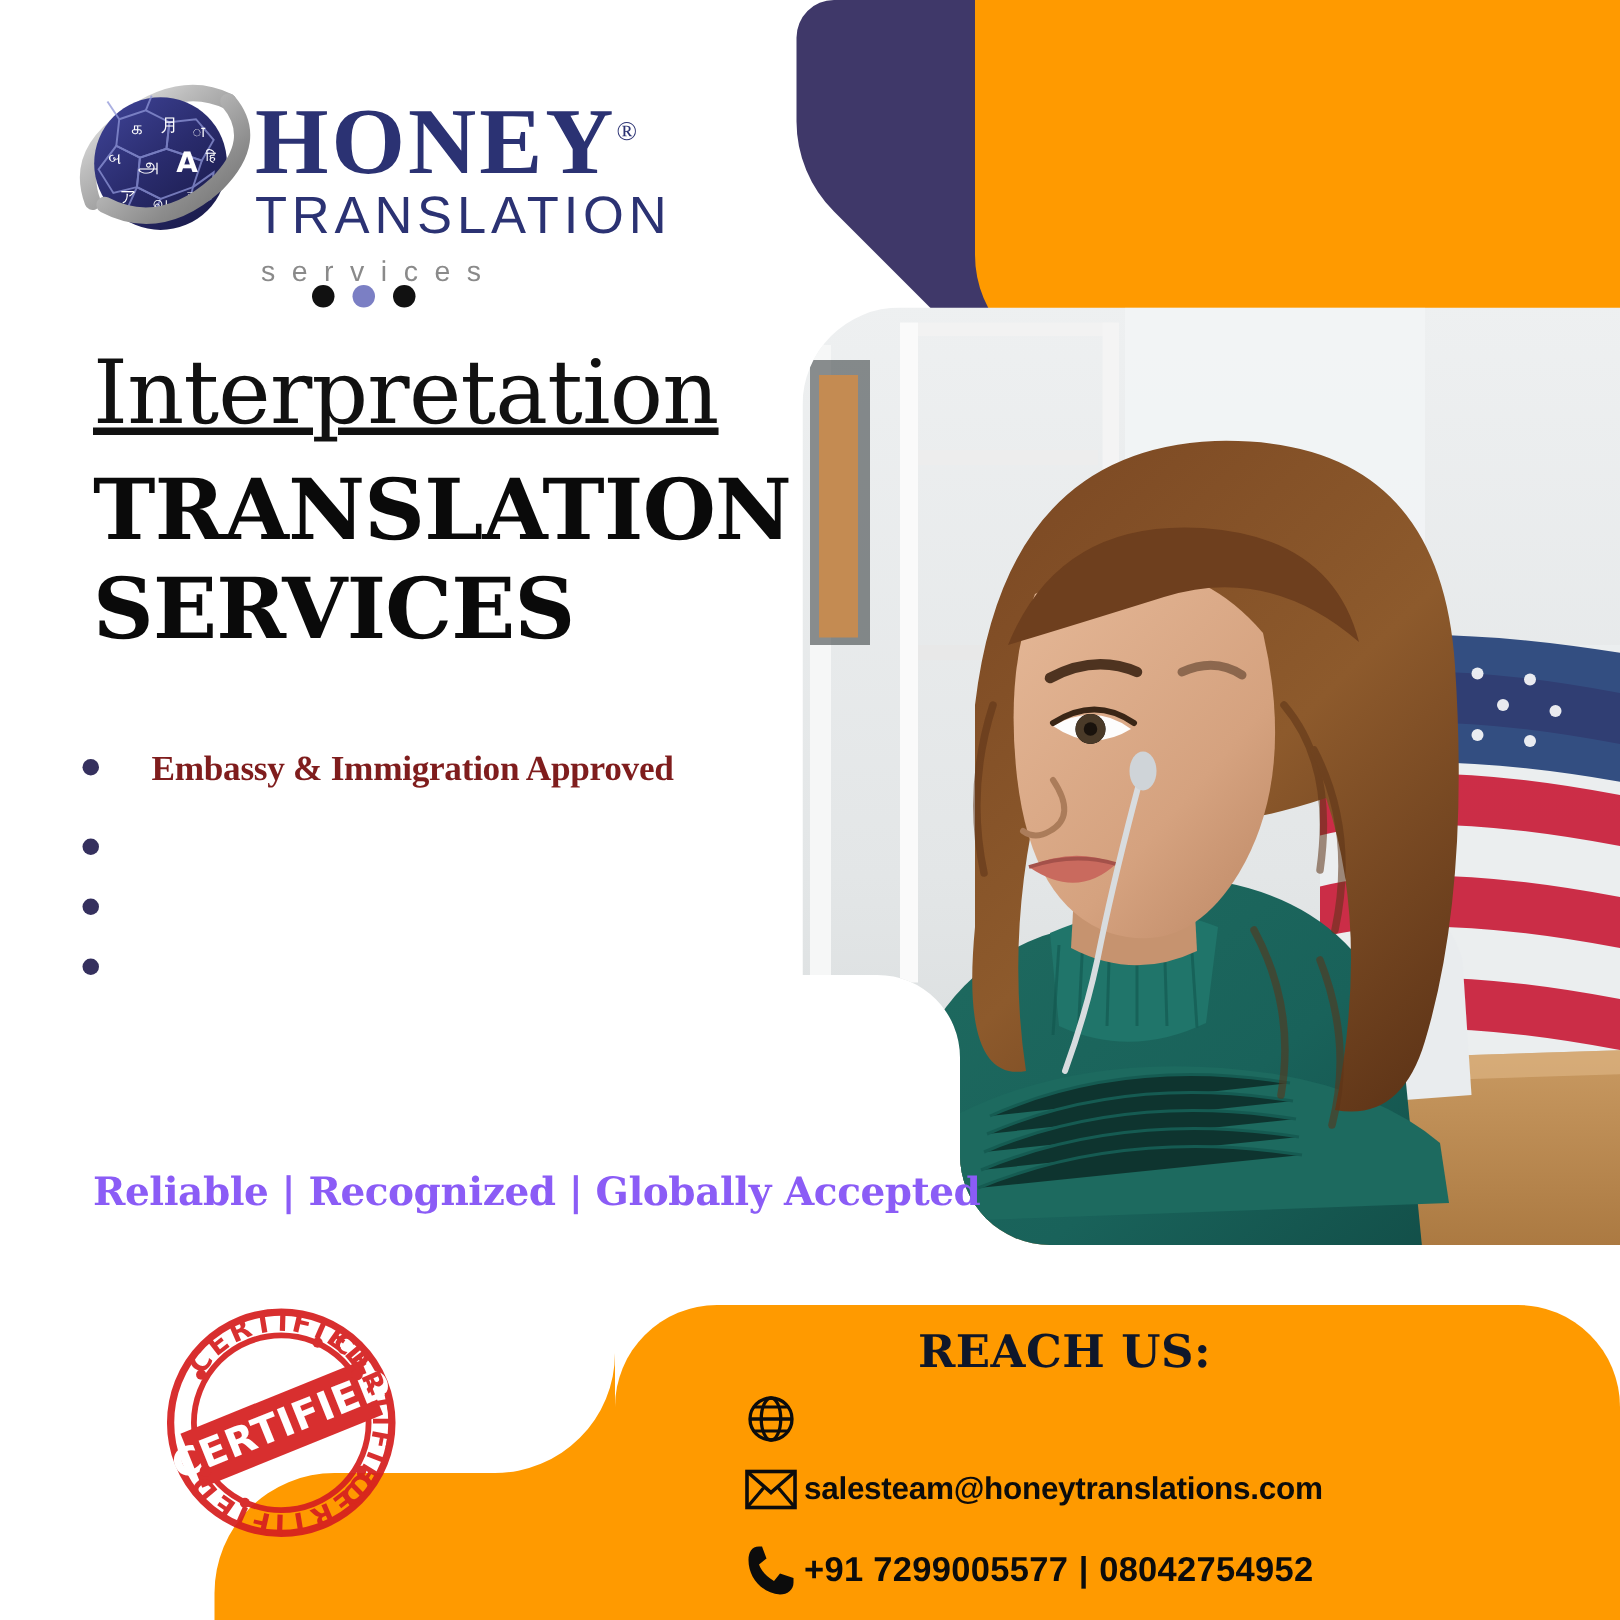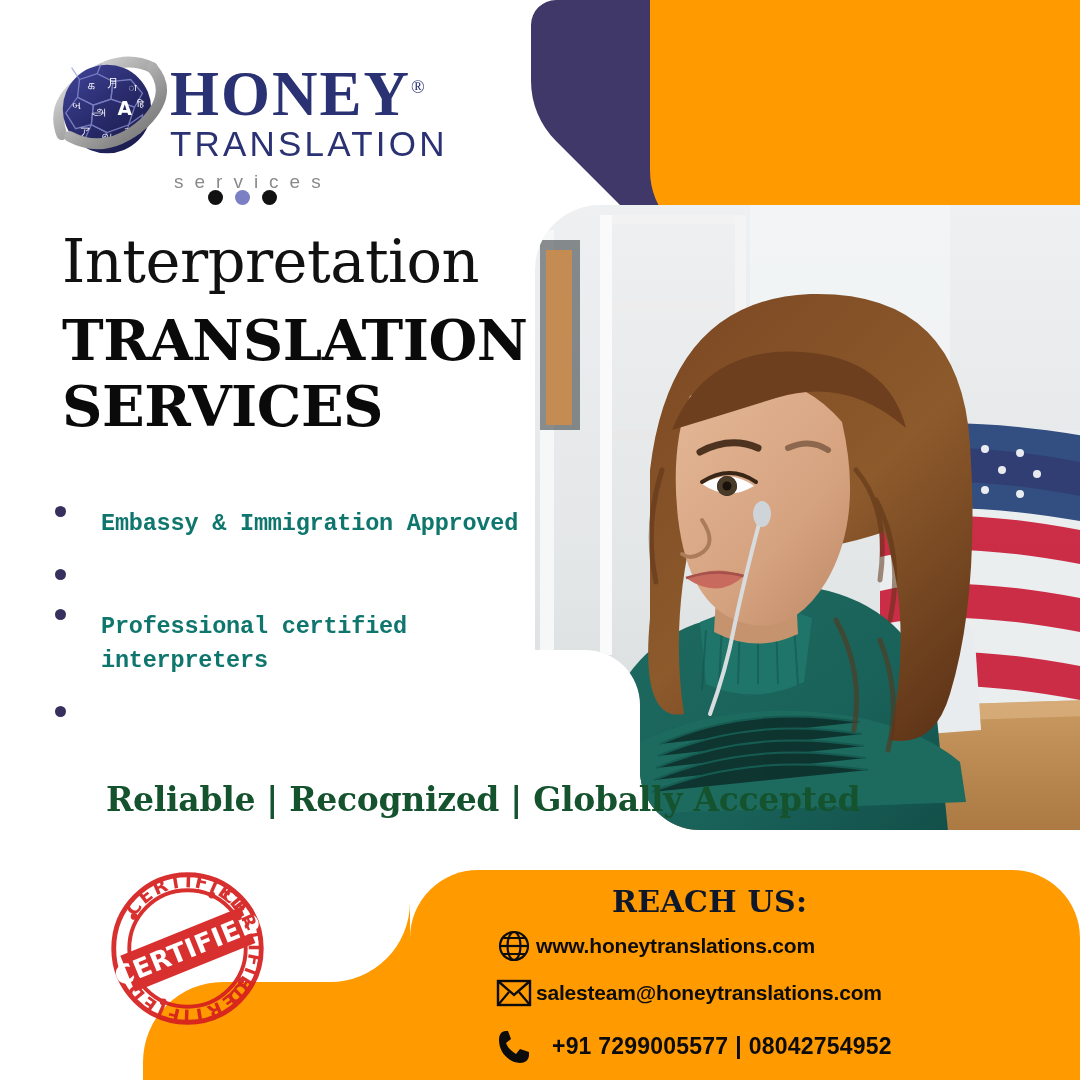--- a/index.html
+++ b/index.html
@@ -40,44 +40,44 @@
   }
   .dots { position:absolute; left:208px; top:190px; display:flex; gap:12px; align-items:center; }
   .dot { width:15px; height:15px; border-radius:50%; background:#111; }
   .dot.accent { background:#7b7fc4; }
 
   
   .headline { position:absolute; left:62px; top:232px; width:470px; }
   .h-script {
     font-family:"DejaVu Serif", serif;
     font-size:59px; font-weight:400; color:#111;
-    letter-spacing:-0.5px; line-height:1.0;
+    letter-spacing:-0.5px; line-height:1.0;text-decoration:underline;
   }
   .h-bold {
     font-family:"DejaVu Serif", serif;
     font-size:56px; font-weight:700; color:#0a0a0a;
     letter-spacing:-0.5px; line-height:1.18; margin-top:16px;
   }
 
   
   .bullets { position:absolute; left:55px; top:497px; width:500px; }
   .bullet-row { display:flex; align-items:flex-start; margin-bottom:20px; }
   .bullet-dot {
     width:11px; height:11px; border-radius:50%; background:#35305e;
     margin-top:9px; margin-right:35px; flex:0 0 auto;
   }
   .bullet-label {
-    font-family:Liberation Mono, monospace;
-    font-size:23.5px; font-weight:700; color:#0f766e;
-    line-height:1.42; letter-spacing:-0.2px;margin-top:10px;
+    font-family:Liberation Serif, serif;
+    font-size:23.5px; font-weight:700; color:#7f1d1d;
+    line-height:1.42; letter-spacing:-0.2px;
   }
   .tagline {
     position:absolute; left:62px; top:780px;
     font-family:"DejaVu Serif", serif;
-    font-size:33px; font-weight:700; color:#14532d; letter-spacing:-0.3px;margin-left:44px;
+    font-size:26px; font-weight:700; color:#8b5cf6; letter-spacing:-0.3px;
   }
 
   
   .stamp { position:absolute; left:105px; top:866px; width:165px; height:165px; }
 
   
   .reach-title {
     position:absolute; left:612px; top:884px;
     font-family:"DejaVu Serif", serif;
     font-size:30px; font-weight:700; color:#0f172a; letter-spacing:0.3px;
@@ -360,21 +360,20 @@
   <div class="bullets">
     <div class="bullet-row">
       <span class="bullet-dot"></span>
       <span class="bullet-label">Embassy &amp; Immigration Approved</span>
     </div>
     <div class="bullet-row">
       <span class="bullet-dot"></span>
     </div>
     <div class="bullet-row">
       <span class="bullet-dot"></span>
-      <span class="bullet-label">Professional certified interpreters</span>
     </div>
     <div class="bullet-row">
       <span class="bullet-dot"></span>
     </div>
   </div>
 
   <div class="tagline">Reliable  |  Recognized  |  Globally Accepted</div>
 
   <svg class="stamp" viewBox="0 0 170 170">
     <defs>
@@ -420,36 +419,36 @@
       <span class="contact-icon">
         <svg width="36" height="36" viewBox="0 0 36 36">
           <circle cx="18" cy="18" r="14" fill="none" stroke="#0c0c0c" stroke-width="2.2"></circle>
           <ellipse cx="18" cy="18" rx="6.5" ry="14" fill="none" stroke="#0c0c0c" stroke-width="2.2"></ellipse>
           <line x1="4" y1="18" x2="32" y2="18" stroke="#0c0c0c" stroke-width="2.2"></line>
           <line x1="6.5" y1="10" x2="29.5" y2="10" stroke="#0c0c0c" stroke-width="2"></line>
           <line x1="6.5" y1="26" x2="29.5" y2="26" stroke="#0c0c0c" stroke-width="2"></line>
         </svg>
       </span>
       <span class="contact-text">
-        <span>www.honeytranslations.com</span><br>
+        <br>
       </span>
     </div>
 
     <div class="contact-row" style="margin-top:14px;text-align:right;">
       <span class="contact-icon">
         <svg width="36" height="30" viewBox="0 0 36 30">
           <rect x="2" y="3" width="32" height="24" fill="none" stroke="#0c0c0c" stroke-width="2.4"></rect>
           <path d="M2,3 L18,17 L34,3" fill="none" stroke="#0c0c0c" stroke-width="2.4"></path>
           <path d="M2,27 L13,14 M34,27 L23,14" fill="none" stroke="#0c0c0c" stroke-width="2.2"></path>
         </svg>
       </span>
       <span class="contact-text">salesteam@honeytranslations.com</span>
     </div>
 
-    <div class="contact-row" style="margin-top:20px;gap:16px;">
+    <div class="contact-row" style="margin-top:20px;">
       <span class="contact-icon">
         <svg width="36" height="38" viewBox="0 0 36 38">
           <path d="M10,3 C5,3 3,7 3,12 C3,24 12,34 24,35 C29,35 33,32 33,27
                    L33,24 L24,21 L20,26 C15,23 12,20 10,15 L15,11 L12,3 Z" fill="#0c0c0c"></path>
         </svg>
       </span>
       <span class="contact-text phone">
         <span>+91 7299005577</span><span class="sep">|</span><span>08042754952</span>
       </span>
     </div>

